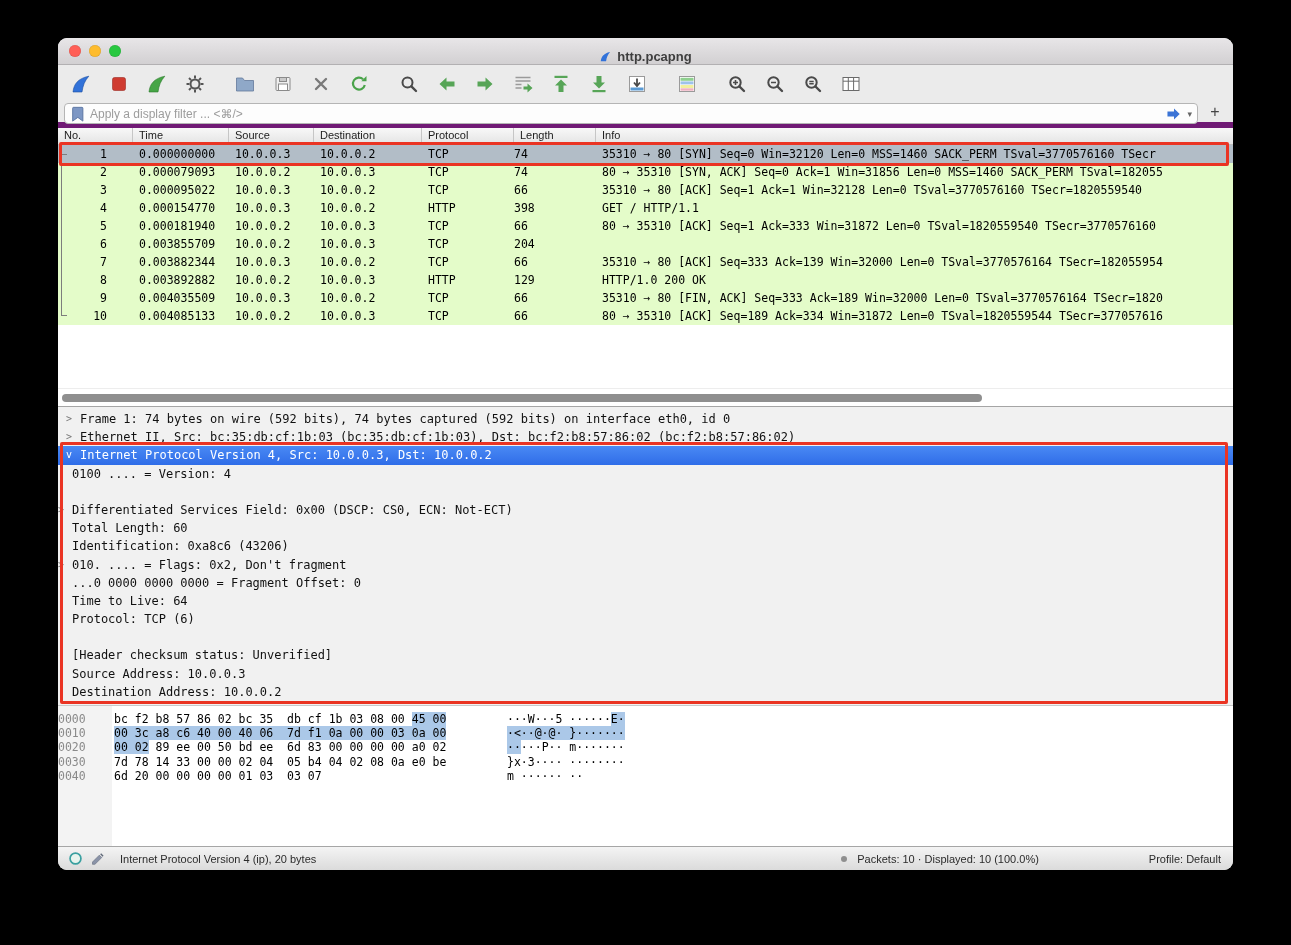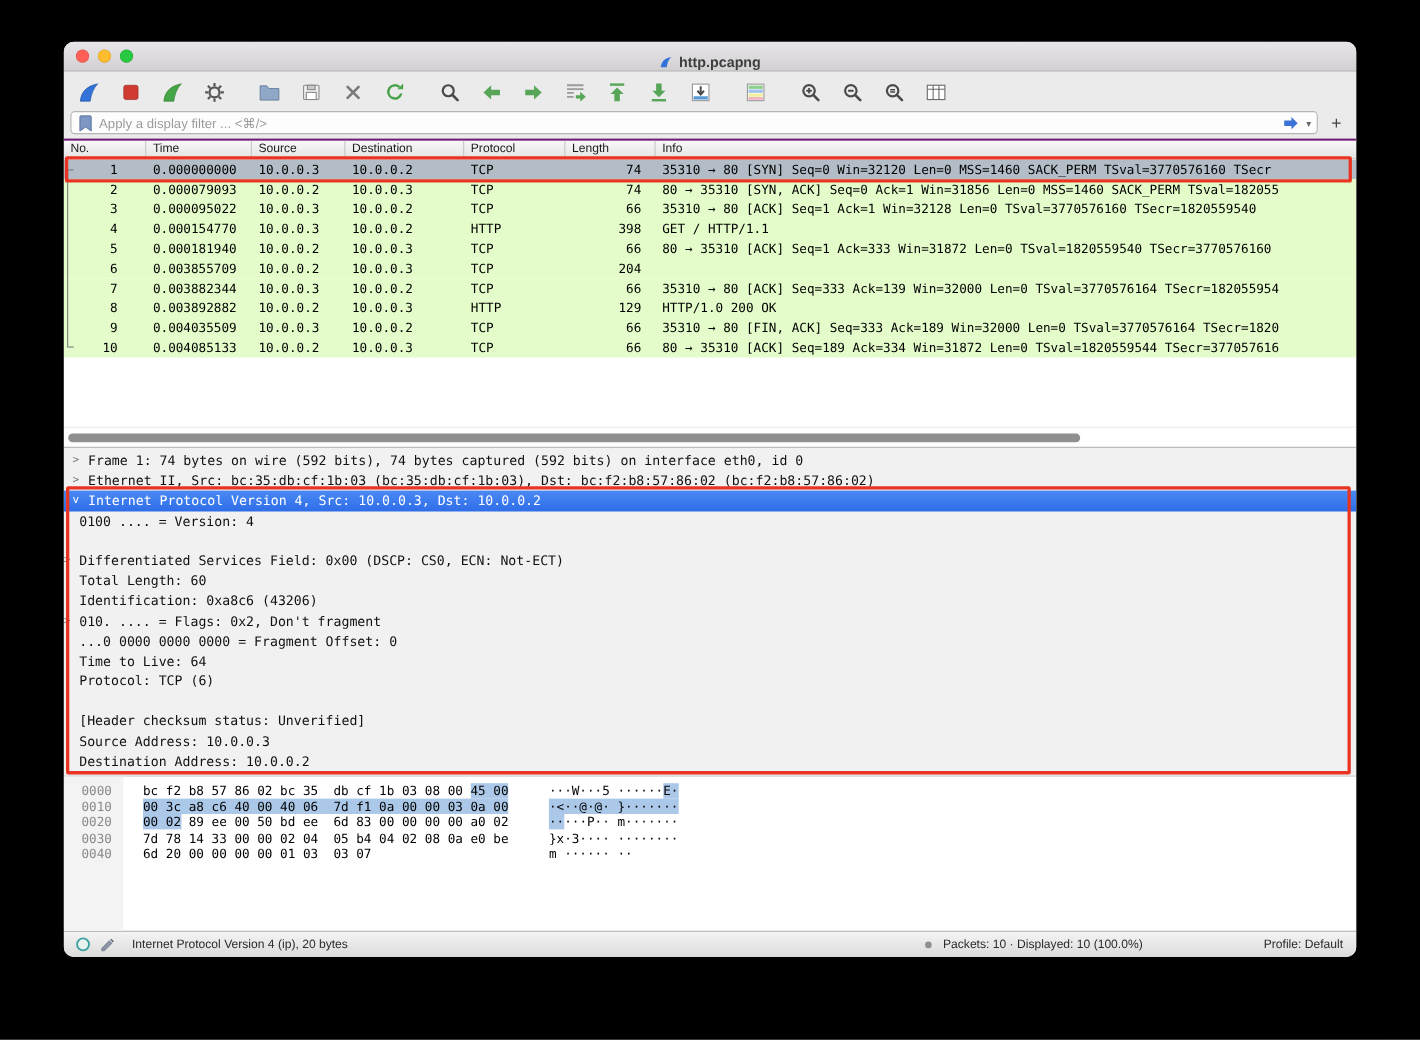--- a/index.html
+++ b/index.html
@@ -12,59 +12,59 @@
             position:relative;display:flex;align-items:flex-end;justify-content:center}
   .traffic{position:absolute;left:11px;top:7px;display:flex;gap:8px}
   .light{width:12px;height:12px;border-radius:50%;box-shadow:inset 0 0 1px rgba(0,0,0,.35)}
   .light.red{background:#ff5f57}.light.yellow{background:#febc2e}.light.green{background:#28c840}
   .title{font-size:13px;color:#3e3e3e;display:flex;align-items:center;gap:5px;font-weight:bold}
   
   .toolbar{height:38px;flex:none;background:#ebebeb;display:flex;align-items:center;padding-left:8px}
   .tbtn{width:30px;height:28px;flex:none;display:flex;align-items:center;justify-content:center;margin-right:8px;border-radius:4px}
   .gapL{margin-left:12px}
   
-  .filterbar{height:25px;flex:none;background:#ebebeb;display:flex;align-items:flex-end;padding:0 10px 4px 6px;border-bottom:2px solid #701a75}
+  .filterbar{height:25px;flex:none;background:#ebebeb;display:flex;align-items:flex-start;padding:0 10px 4px 6px;border-bottom:6px solid #701a75}
   .filter-input{flex:1;height:21px;background:#fdfdfd;border:1px solid #b5b5b5;border-radius:4px;display:flex;align-items:center;padding:0 5px}
   .filter-input input{flex:1;border:none;outline:none;background:transparent;font-family:"Liberation Sans",sans-serif;font-size:12px;color:#333;margin-left:4px}
   .filter-input input::placeholder{color:#9c9c9c}
   .caret{font-size:9px;color:#666;margin-left:4px}
   .plus{margin-left:9px;font-size:16px;color:#444;width:16px;text-align:center}
   
   .plist-header{height:17px;flex:none;display:flex;background:linear-gradient(#f8f8f8,#e4e4e4);
                 border-bottom:1px solid #bdbdbd;font-size:11px;color:#1c1c1c}
   .hcell{padding:1px 0 0 6px;border-right:1px solid #c6c6c6;overflow:hidden;white-space:nowrap}
   .w-no{width:75px}.w-time{width:96px}.w-src{width:85px}.w-dst{width:108px}.w-proto{width:92px}.w-len{width:82px}.w-info{flex:1;border-right:none}
   .plist-body{height:243px;flex:none;background:#fff;position:relative;font-family:"DejaVu Sans Mono",monospace;font-size:11.5px;overflow:hidden}
   .prow{display:flex;height:18px;line-height:18px;background:#e4fcc9;color:#000}
   .prow.selected{background:#b2bdc7}
   .prow .c{padding-left:6px;overflow:hidden;white-space:pre;flex:none}
   .prow .c.w-no{text-align:right;padding-right:26px;padding-left:0}
-  .prow .c.w-len{text-align:right;padding-right:13px;padding-left:0}
+  .prow .c.w-len{padding-right:13px;padding-left:0}
   .prow .c.w-info{flex:1}
   .conv-line{position:absolute;left:3px;top:9px;width:5px;height:162px;border-left:1px solid #7d7d7d;z-index:5}
   .conv-line::before,.conv-line::after{content:'';position:absolute;left:0;width:5px;height:1px;background:#7d7d7d}
   .conv-line::before{top:0}.conv-line::after{bottom:0}
   .hscroll{height:18px;flex:none;background:#fff;position:relative;border-top:1px solid #ededed}
   .thumb{position:absolute;left:4px;top:5px;width:920px;height:8px;border-radius:4px;background:#8f8f8f}
   
   .details{height:299px;flex:none;background:#f1f1f1;border-top:1px solid #a5a5a5;padding-top:3px;
            font-family:"DejaVu Sans Mono",monospace;font-size:12px;color:#111;overflow:hidden}
   .dline{height:18.2px;line-height:18.2px;display:flex;white-space:pre}
   .dline .expander{width:14px;flex:none;color:#777;font-size:10px}
   .dline.lvl0{padding-left:8px}.dline.lvl1{}
   .dline.selected{background:linear-gradient(#4a89f4,#2f6de8);color:#fff}
   .dline.selected .expander{color:#fff}
   
   .hexpane{flex:1;background:#fff;border-top:1px solid #c9c9c9;padding-top:6px;position:relative;
            font-family:"DejaVu Sans Mono",monospace;font-size:11.5px;color:#000}
   .hexpane::before{content:'';position:absolute;left:0;top:0;bottom:0;width:54px;background:#f3f3f3}
   .hrow{height:14.2px;line-height:14.2px;white-space:pre;display:flex;position:relative}
-  .hrow .off{width:38px;margin-left:16px;margin-right:18px;color:#8a8a8a;flex:none}
+  .hrow .off{width:38px;margin-left:0;margin-right:18px;color:#8a8a8a;flex:none}
   .hrow .hx{width:345px;flex:none}
-  .hrow .asc{margin-left:24px}
+  .hrow .asc{margin-left:48px}
   .sel{background:#abc8e8}
   
   .statusbar{height:24px;flex:none;background:linear-gradient(#f4f4f4,#dbdbdb);border-top:1px solid #a6a6a6;
              display:flex;align-items:center;font-size:11px;color:#2b2b2b;padding:0 12px 0 10px}
   .sb-icon{margin-right:7px;flex:none;display:flex;align-items:center}
   .sb-field{margin-left:8px}
   .spacer{flex:1}
   .dot{width:6px;height:6px;border-radius:50%;background:#8f8f8f;margin-right:10px;flex:none}
   .spacer2{width:110px;flex:none}
   

